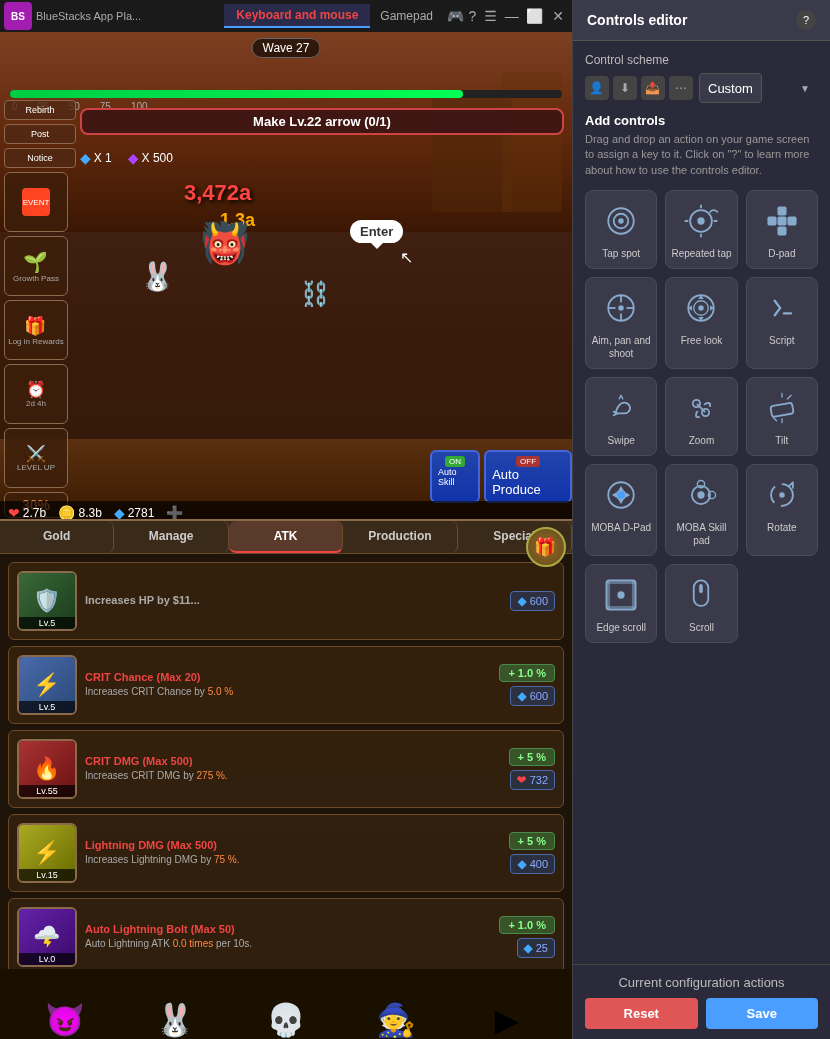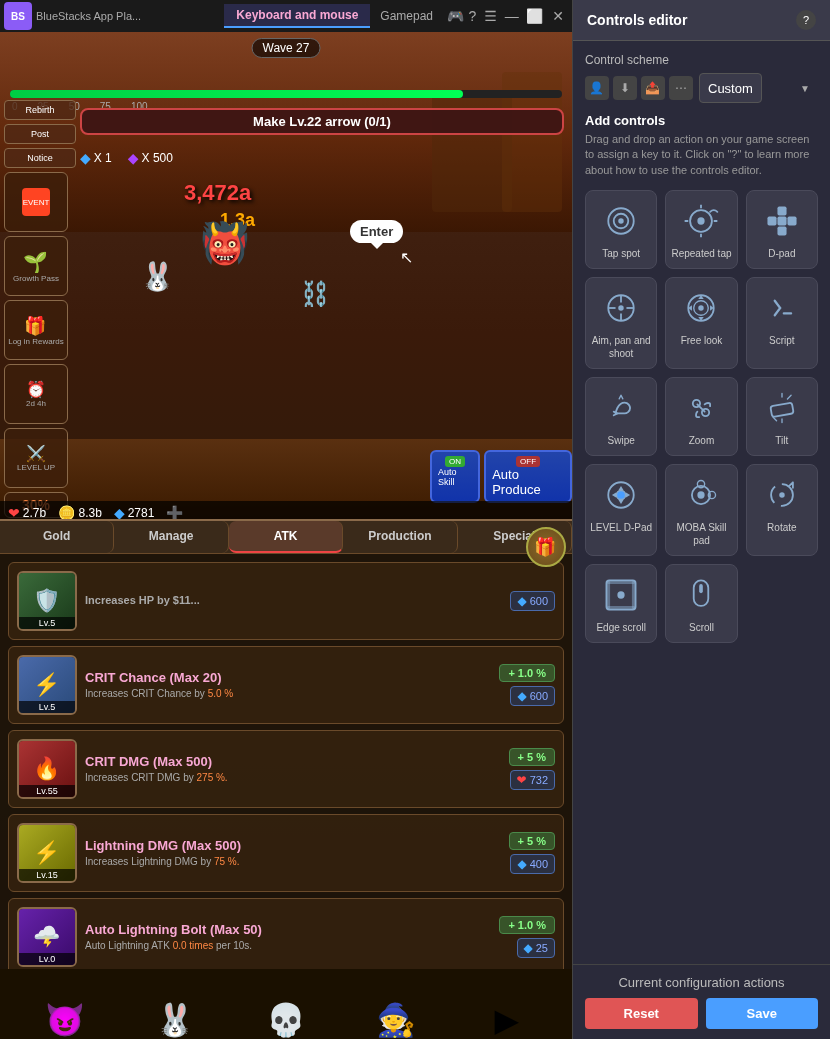--- a/index.html
+++ b/index.html
@@ -3,23 +3,23 @@
   <meta charset="utf-8">
   <style>
     * { box-sizing: border-box; margin: 0; padding: 0; }
     body { width: 830px; height: 1039px; overflow: hidden; font-family: Arial, sans-serif; background: #1a1a2e; display: flex; flex-direction: row; }
 
     
     .game-area { width: 572px; height: 1039px; position: relative; overflow: hidden; background: #2a1a0e; }
 
     
     .top-bar { width: 572px; height: 32px; background: #1a1a1a; display: flex; align-items: center; position: absolute; top: 0; left: 0; z-index: 10; }
-    .top-bar-logo { width: 28px; height: 28px; background: #8b5cf6; border-radius: 4px; margin: 0 4px; display: flex; align-items: center; justify-content: center; color: white; font-size: 10px; font-weight: bold; }
+    .top-bar-logo { width: 28px; height: 28px; background: #a21caf; border-radius: 4px; margin: 0 4px; display: flex; align-items: center; justify-content: center; color: white; font-size: 10px; font-weight: bold; }
     .top-bar-title { color: #aaa; font-size: 11px; flex: 1; }
-    .tab-active { background: #2a2a4a; color: #f9a8d4; padding: 4px 12px; font-size: 12px; font-weight: bold; border-bottom: 2px solid #4a9eff; }
+    .tab-active { background: #2a2a4a; color: #ef4444; padding: 4px 12px; font-size: 12px; font-weight: bold; border-bottom: 2px solid #4a9eff; }
     .tab-inactive { color: #aaa; padding: 4px 10px; font-size: 12px; text-align: center; }
     .top-bar-icons { display: flex; gap: 8px; padding-right: 8px; color: #aaa; font-size: 14px; cursor: pointer; }
 
     
     .controls-panel { width: 258px; height: 1039px; background: #2a2a3a; border-left: 1px solid #444; display: flex; flex-direction: column; position: absolute; right: 0; top: 0; }
     .controls-header { background: #3a3a4a; padding: 10px 14px; display: flex; align-items: center; justify-content: space-between; border-bottom: 1px solid #555; }
     .controls-header-title { color: white; font-size: 14px; font-weight: bold; }
     .controls-header-icons { display: flex; gap: 8px; color: #aaa; font-size: 14px; }
 
     .controls-body { flex: 1; overflow-y: auto; padding: 12px; }
@@ -80,21 +80,21 @@
     .menu-area { position: absolute; bottom: 0; left: 0; right: 0; height: 520px; background: rgba(30, 20, 10, 0.95); border-top: 2px solid #8a6a4a; }
     .menu-tabs { display: flex; background: #3a2a1a; border-bottom: 1px solid #6a4a2a; }
     .menu-tab { flex: 1; padding: 8px 4px; text-align: center; font-size: 12px; font-weight: bold; color: #ccc; cursor: pointer; border-right: 1px solid #6a4a2a; border-radius: 7px; }
     .menu-tab-active { background: #5a3a2a; color: white; border-bottom: 2px solid #ef4444; }
 
     .skill-list { padding: 8px; display: flex; flex-direction: column; gap: 6px; overflow-y: auto; max-height: 460px; }
     .skill-item { display: flex; align-items: center; gap: 8px; background: rgba(80,50,20,0.4); border: 1px solid #6a4a2a; border-radius: 6px; padding: 8px; }
     .skill-icon { width: 60px; height: 60px; background: #4a3a2a; border: 2px solid #8a6a4a; border-radius: 6px; position: relative; flex-shrink: 0; overflow: hidden; }
     .skill-level { position: absolute; bottom: 0; left: 0; right: 0; background: rgba(0,0,0,0.7); color: white; font-size: 9px; text-align: center; padding: 1px; }
     .skill-info { flex: 1; }
-    .skill-name { color: #f9a8d4; font-size: 13px; font-weight: bold; margin-bottom: 2px; }
+    .skill-name { color: #ef4444; font-size: 11px; font-weight: bold; margin-bottom: 2px; }
     .skill-desc { color: #aaa; font-size: 10px; line-height: 1.4; }
     .skill-desc .highlight { color: #ff8844; }
     .skill-cost { display: flex; flex-direction: column; gap: 4px; align-items: flex-end; }
     .cost-btn { background: rgba(60,120,60,0.6); border: 1px solid #4a8a4a; border-radius: 4px; padding: 2px 8px; color: #88ff88; font-size: 11px; font-weight: bold; }
     .cost-gem { display: flex; align-items: center; gap: 3px; background: rgba(40,60,100,0.6); border: 1px solid #4a6aaa; border-radius: 4px; padding: 2px 6px; }
     .cost-gem-val { color: #88aaff; font-size: 11px; }
 
     .chest-btn { position: absolute; top: 6px; right: 6px; width: 40px; height: 40px; background: radial-gradient(circle, #8a6a2a, #6a4a1a); border-radius: 50%; border: 2px solid #aaaa44; display: flex; align-items: center; justify-content: center; cursor: pointer; font-size: 18px; }
 
     
@@ -498,21 +498,21 @@
         <div class="control-icon">
           <svg class="ctrl-svg" viewBox="0 0 44 44" fill="none">
             <circle cx="22" cy="22" r="14" stroke="#88aacc" stroke-width="2" fill="none"></circle>
             <circle cx="22" cy="22" r="5" fill="#4a9eff" stroke="#88aacc" stroke-width="1.5"></circle>
             <path d="M22 12 L19 17 L25 17 Z" fill="#88aacc"></path>
             <path d="M22 32 L19 27 L25 27 Z" fill="#88aacc"></path>
             <path d="M12 22 L17 19 L17 25 Z" fill="#88aacc"></path>
             <path d="M32 22 L27 19 L27 25 Z" fill="#88aacc"></path>
           </svg>
         </div>
-        <span class="control-label">LEVEL D-Pad</span>
+        <span class="control-label">MOBA D-Pad</span>
       </div>
 
       <div class="control-item">
         <div class="control-icon">
           <svg class="ctrl-svg" viewBox="0 0 44 44" fill="none">
             <circle cx="22" cy="22" r="10" stroke="#88aacc" stroke-width="2" fill="none"></circle>
             <circle cx="22" cy="22" r="4" fill="#88aacc"></circle>
             <circle cx="22" cy="10" r="4" stroke="#88aacc" stroke-width="1.5" fill="none"></circle>
             <circle cx="34" cy="22" r="4" stroke="#88aacc" stroke-width="1.5" fill="none"></circle>
           </svg>

